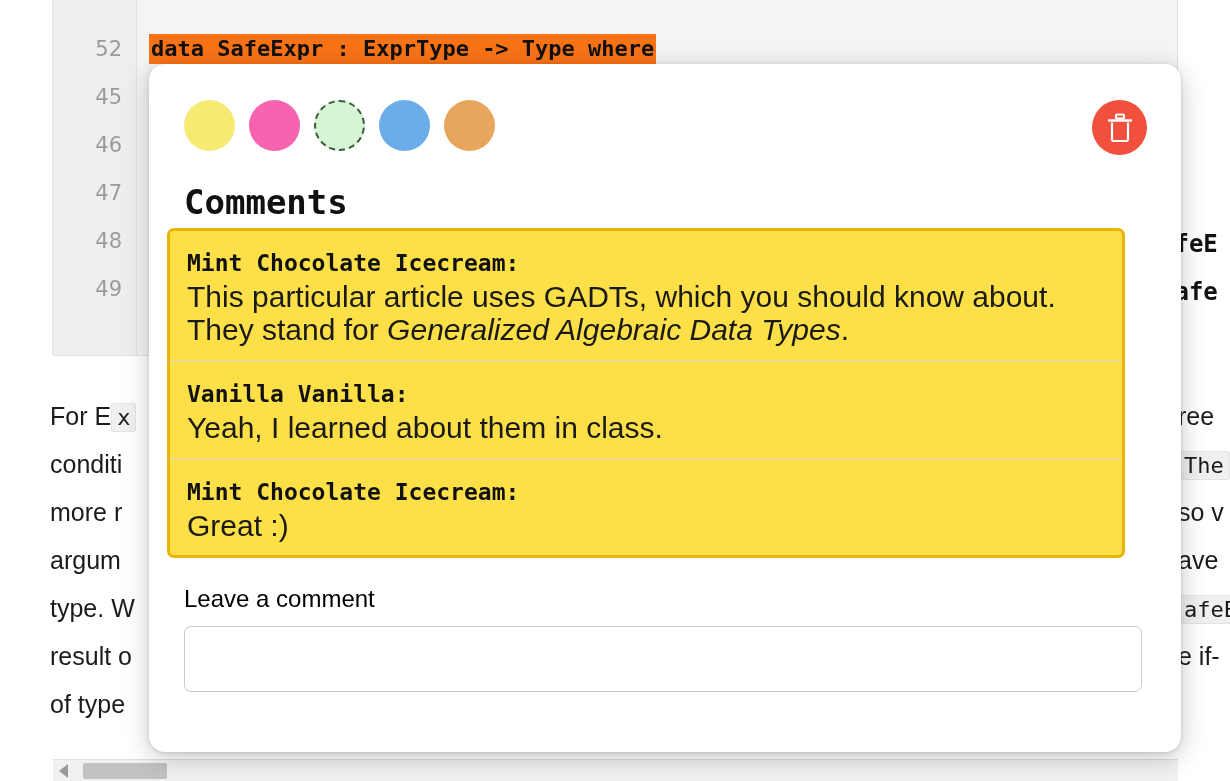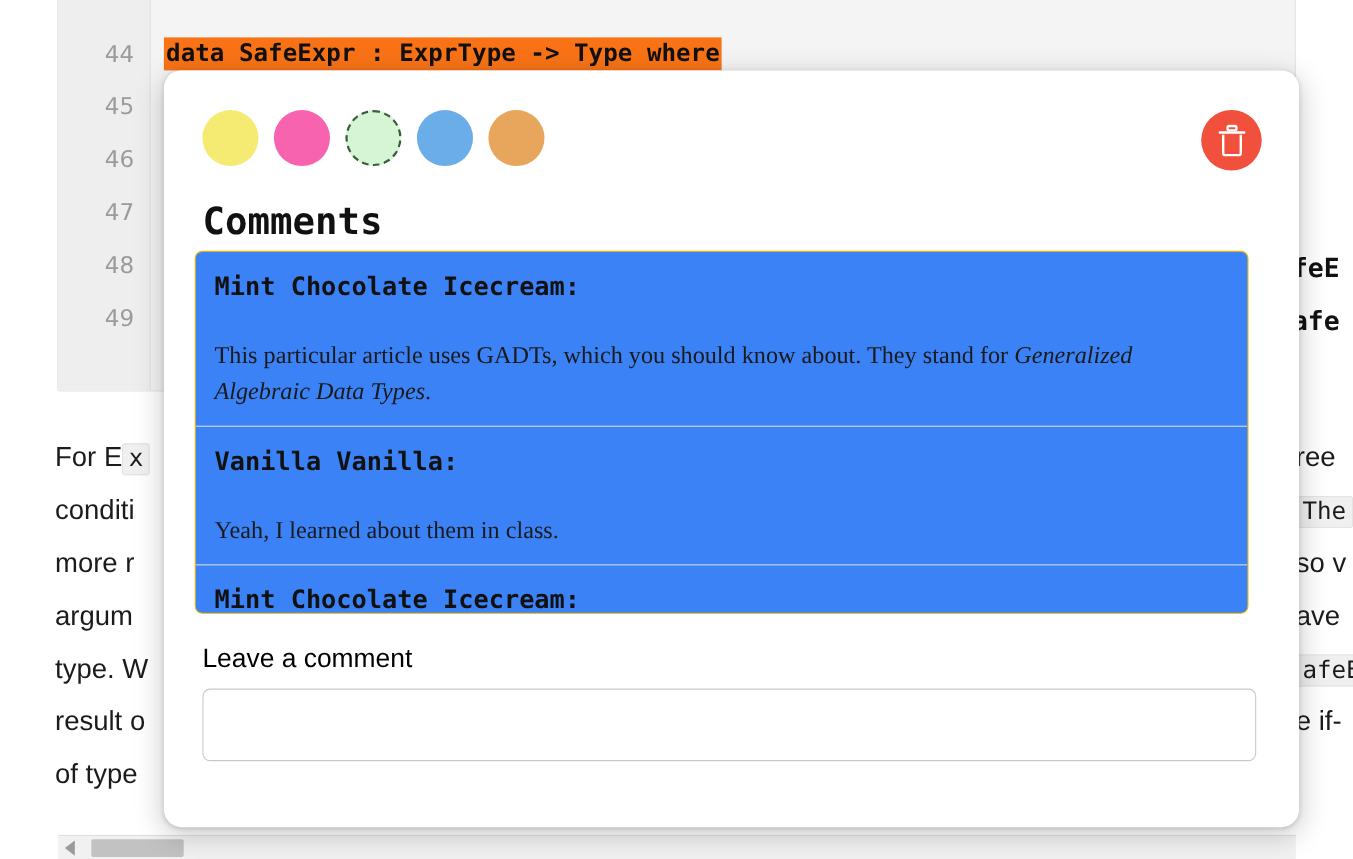--- a/index.html
+++ b/index.html
@@ -204,51 +204,50 @@
     top: 118px;
     font-family: "DejaVu Sans Mono", monospace;
     font-size: 34px;
     font-weight: bold;
     color: #111111;
     letter-spacing: 0px;
   }
 
   .comments-box {
     position: absolute;
-    left: 28px;
+    left: 18px;
     top: 164px;
     width: 958px;
     height: 330px;
-    border: 1px solid #eab308;
+    border: 3px solid #eab308;
     border-radius: 7px;
-    background: #3b82f6;
+    background: #fde047;
     overflow: hidden;
   }
 
   .comment-item {
     padding: 16px 17px 15px 17px;
     border-bottom: 1px solid #d9d9d9;
   }
   .comment-item:last-child { border-bottom: none; }
 
   .comment-author {
     font-family: "DejaVu Sans Mono", monospace;
     font-size: 23px;
     font-weight: bold;
     color: #111111;
     line-height: 33px;
     white-space: pre;
   }
 
   .comment-body {
-    font-family: Liberation Serif, serif;
-    font-size: 22px;
+    font-family: Liberation Sans, sans-serif;
+    font-size: 30px;
     color: #1a1a1a;
     line-height: 33px;
-    margin-top: 28px;
   }
 
   .comment-body em { font-style: italic; }
 
   .leave-label {
     position: absolute;
     left: 35px;
     top: 521px;
     font-family: Liberation Sans, sans-serif;
     font-size: 24px;
@@ -275,21 +274,21 @@
 </head>
 <body>
 
 <div id="root">
 
   <div class="page-bg">
 
     <div class="code-block">
       <div class="code-gutter">
         <div class="gutter-num" style="top:-6px;">43</div>
-        <div class="gutter-num" style="top:54px;">44</div>
+        <div class="gutter-num" style="top:54px;">52</div>
         <div class="gutter-num" style="top:102px;">45</div>
         <div class="gutter-num" style="top:150px;text-align:right;">46</div>
         <div class="gutter-num" style="top:198px;">47</div>
         <div class="gutter-num" style="top:246px;">48</div>
         <div class="gutter-num" style="top:294px;">49</div>
       </div>
       <div class="code-lines">
         <div class="code-line hl" style="top:51px;">data SafeExpr : ExprType -&gt; Type where</div>
       </div>
     </div>

